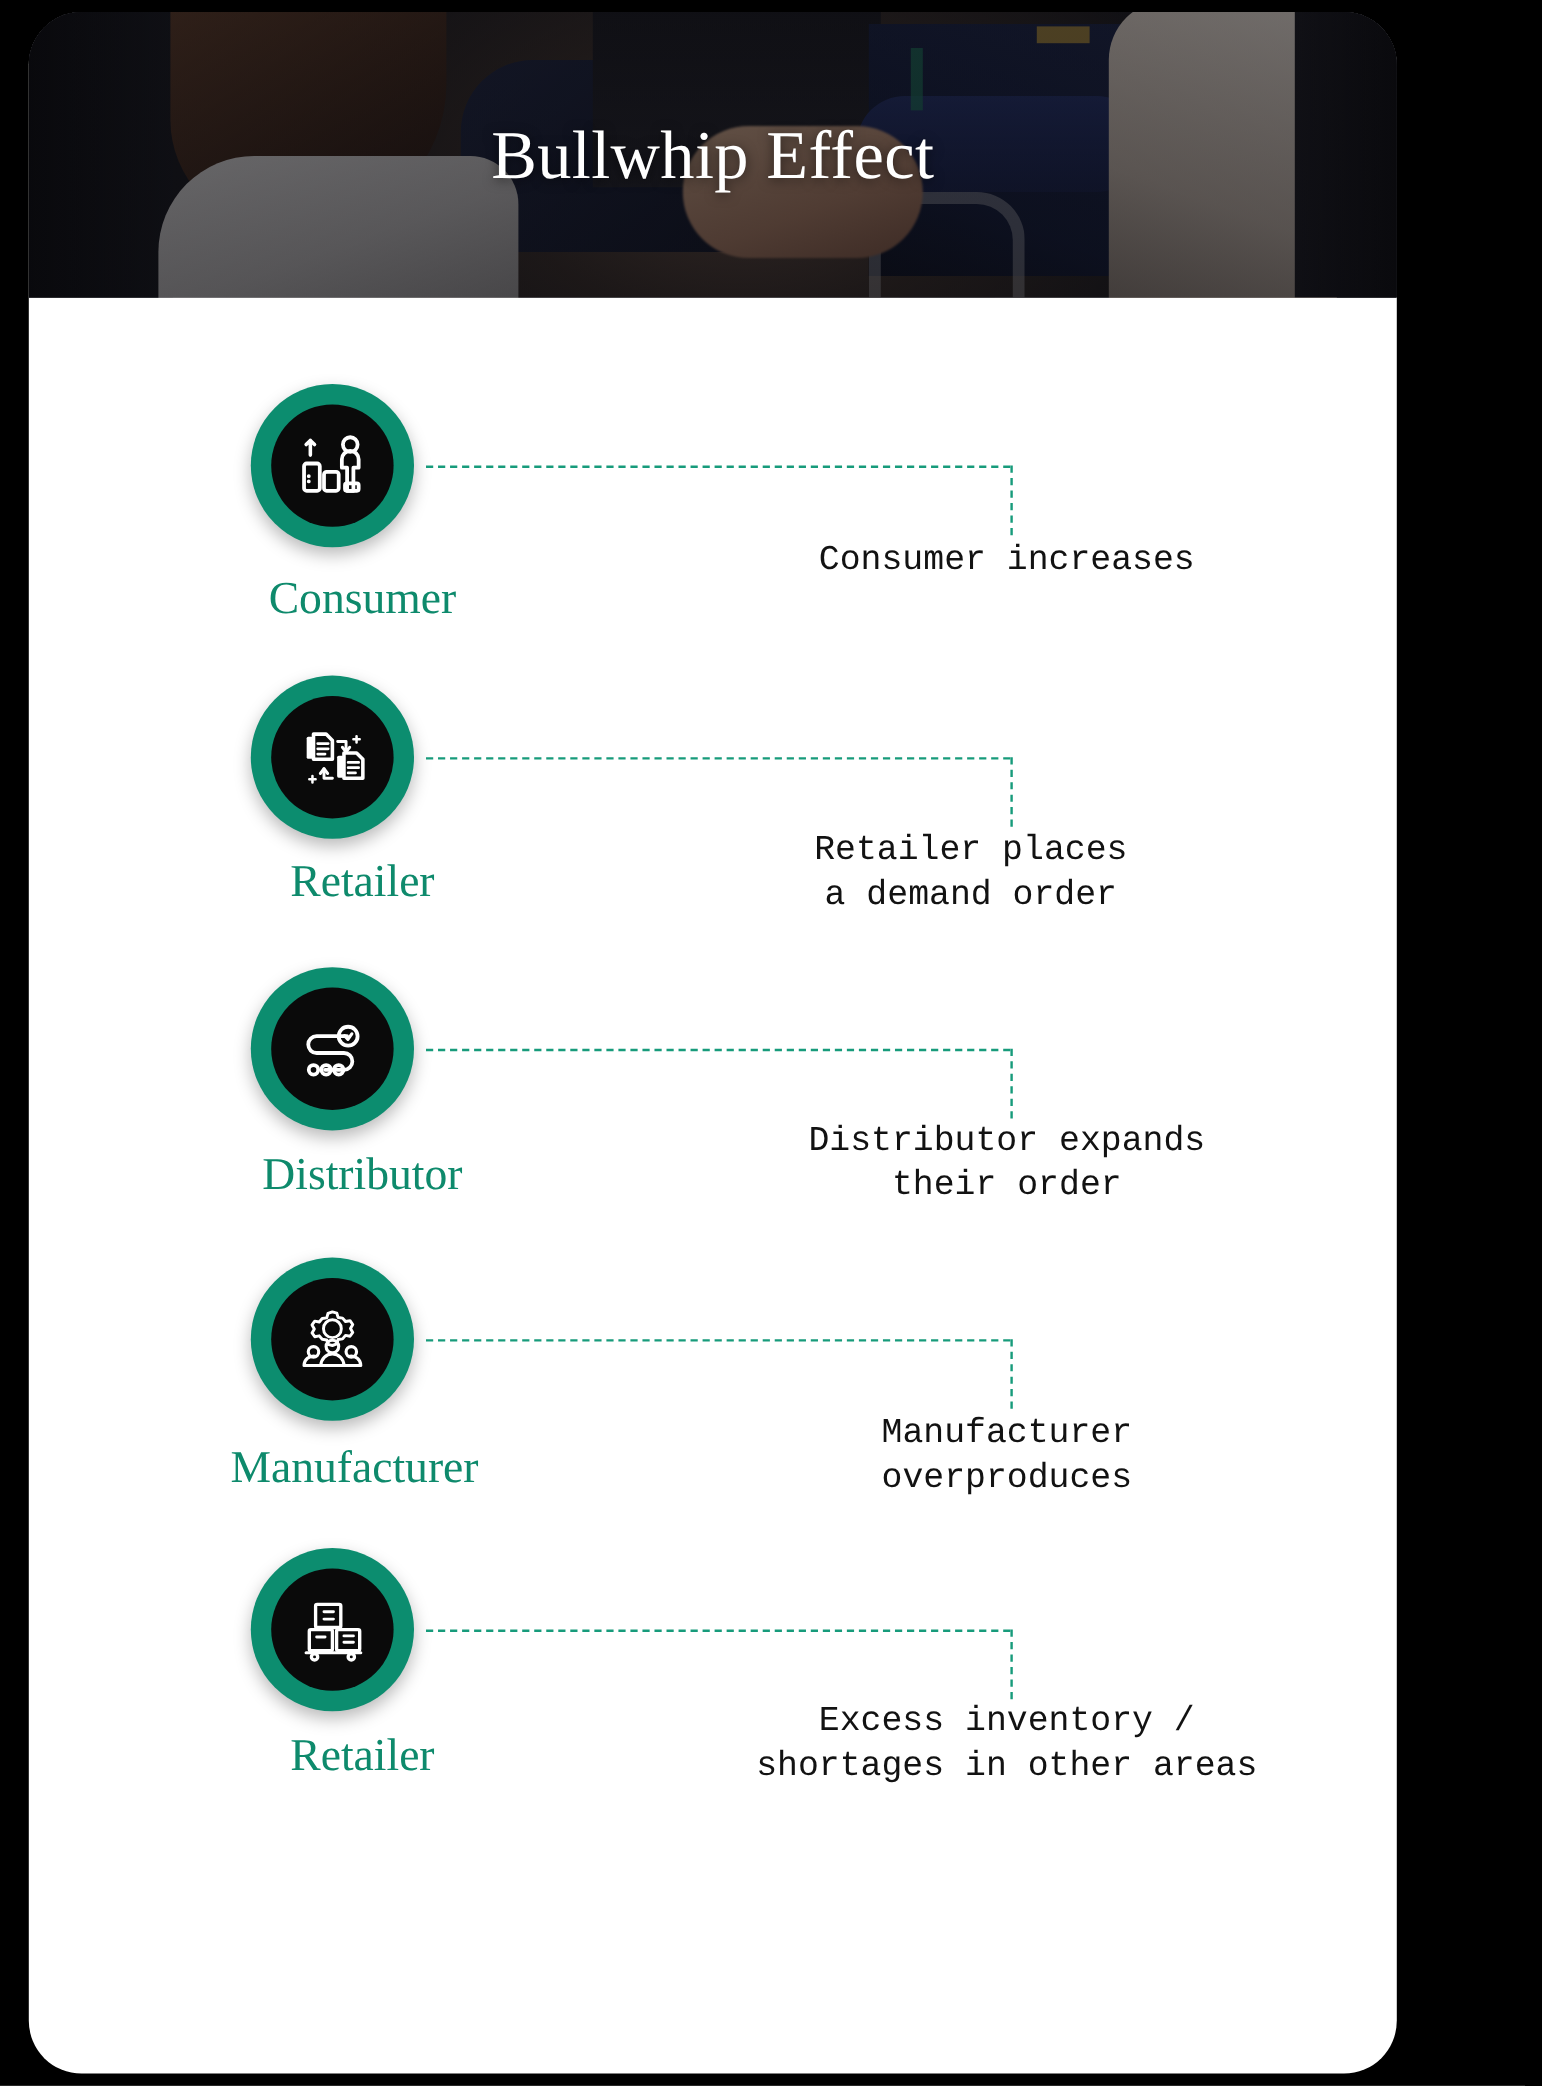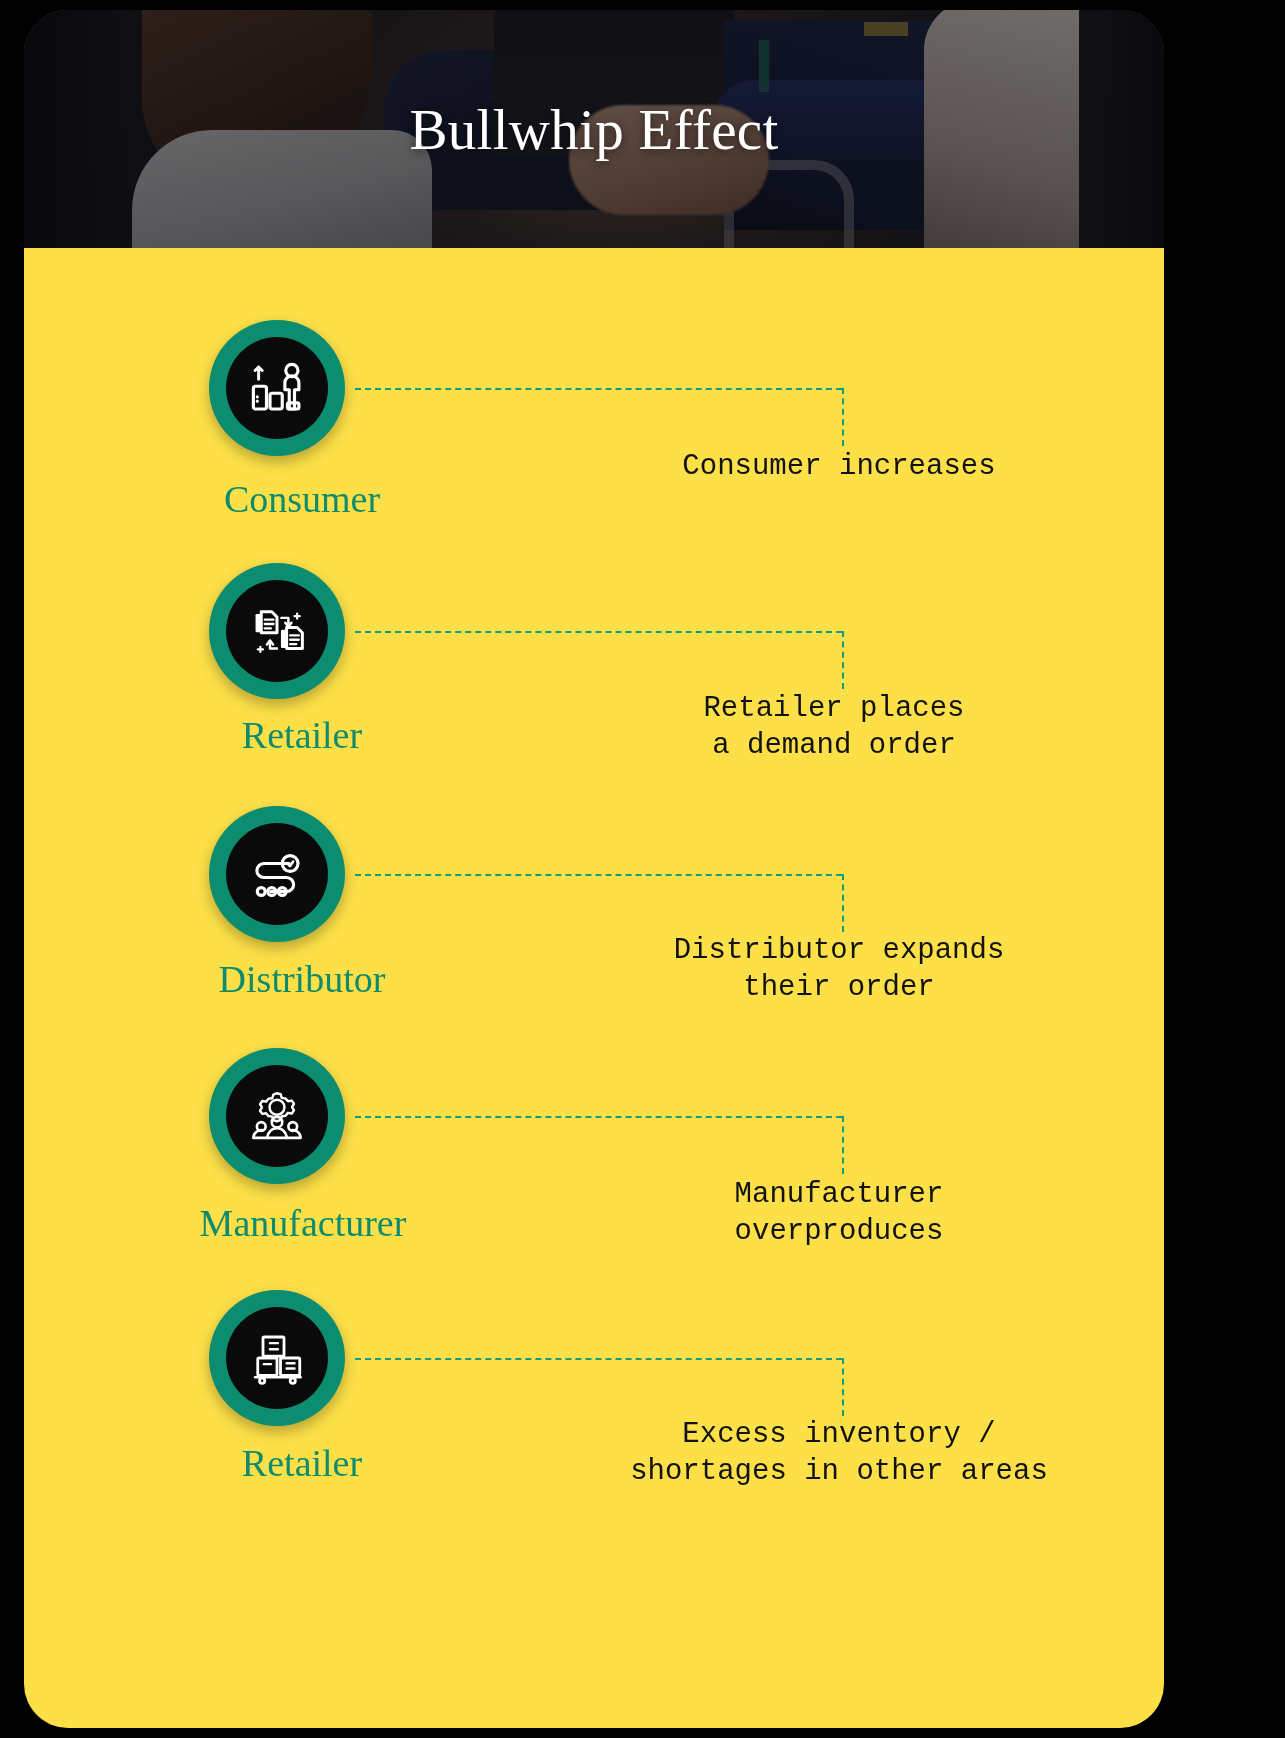--- a/index.html
+++ b/index.html
@@ -1,20 +1,20 @@
 <!DOCTYPE html>
 <html><head>
 <meta charset="utf-8">
 <style>
   html,body{margin:0;padding:0;background:#000;}
   body{width:1285px;height:1738px;font-family:"Liberation Serif",serif;overflow:hidden;}
 
   #card{
     position:absolute;left:24px;top:10px;width:1140px;height:1718px;
-    background:#fde047;border-radius:44px;overflow:hidden;
+    background:#ffffff;border-radius:44px;overflow:hidden;
     box-shadow:0 0 0 0 rgba(0,0,0,0);
   }
 
   
   #header{
     position:absolute;left:0;top:0;width:1140px;height:238px;overflow:hidden;
     background:#1b1d24;
   }
   .photo{position:absolute;inset:0;overflow:hidden;}
   
@@ -156,21 +156,21 @@
             <path d="M43 28 h12 l6 6 v18 H43 z"></path>
             <path d="M47 37 h10 M47 42 h10 M47 47 h7" stroke-width="2.6"></path>
           </svg>
         </div>
       </div>
       <div class="node-label" style="left:185px;top:468px;width:186px;text-align:center">Retailer</div>
 
       <div class="conn-h" style="left:331px;top:383px;width:487px"></div>
       <div class="conn-v" style="left:818px;top:383px;height:58px"></div>
 
-      <div class="desc" style="left:605px;top:442px;width:410px">
+      <div class="desc" style="left:580px;top:442px;width:410px">
         <div>Retailer places</div>
         <div>a demand order</div>
       </div>
     </div>
 
     <div class="step">
       <div class="node" style="top:558px">
         <div class="ring"></div>
         <div class="disc">
           <svg viewBox="0 0 64 64" fill="none" stroke="#fff" stroke-width="3.6" stroke-linecap="round" stroke-linejoin="round">
@@ -204,21 +204,21 @@
             <circle cx="32" cy="39" r="6"></circle>
             <path d="M21 57 a11 11 0 0 1 22 0"></path>
             <circle cx="14" cy="44" r="5"></circle>
             <path d="M5 57 a9 9 0 0 1 10.5-8.8"></path>
             <circle cx="50" cy="44" r="5"></circle>
             <path d="M59 57 a9 9 0 0 0-10.5-8.8"></path>
             <path d="M6 57 H58"></path>
           </svg>
         </div>
       </div>
-      <div class="node-label" style="left:153px;top:956px;width:252px;text-align:center">Manufacturer</div>
+      <div class="node-label" style="left:168px;top:956px;width:252px;text-align:left">Manufacturer</div>
 
       <div class="conn-h" style="left:331px;top:868px;width:487px"></div>
       <div class="conn-v" style="left:818px;top:868px;height:58px"></div>
 
       <div class="desc" style="left:610px;top:928px;width:410px">
         <div>Manufacturer overproduces</div>
       </div>
     </div>
 
     <div class="step">

